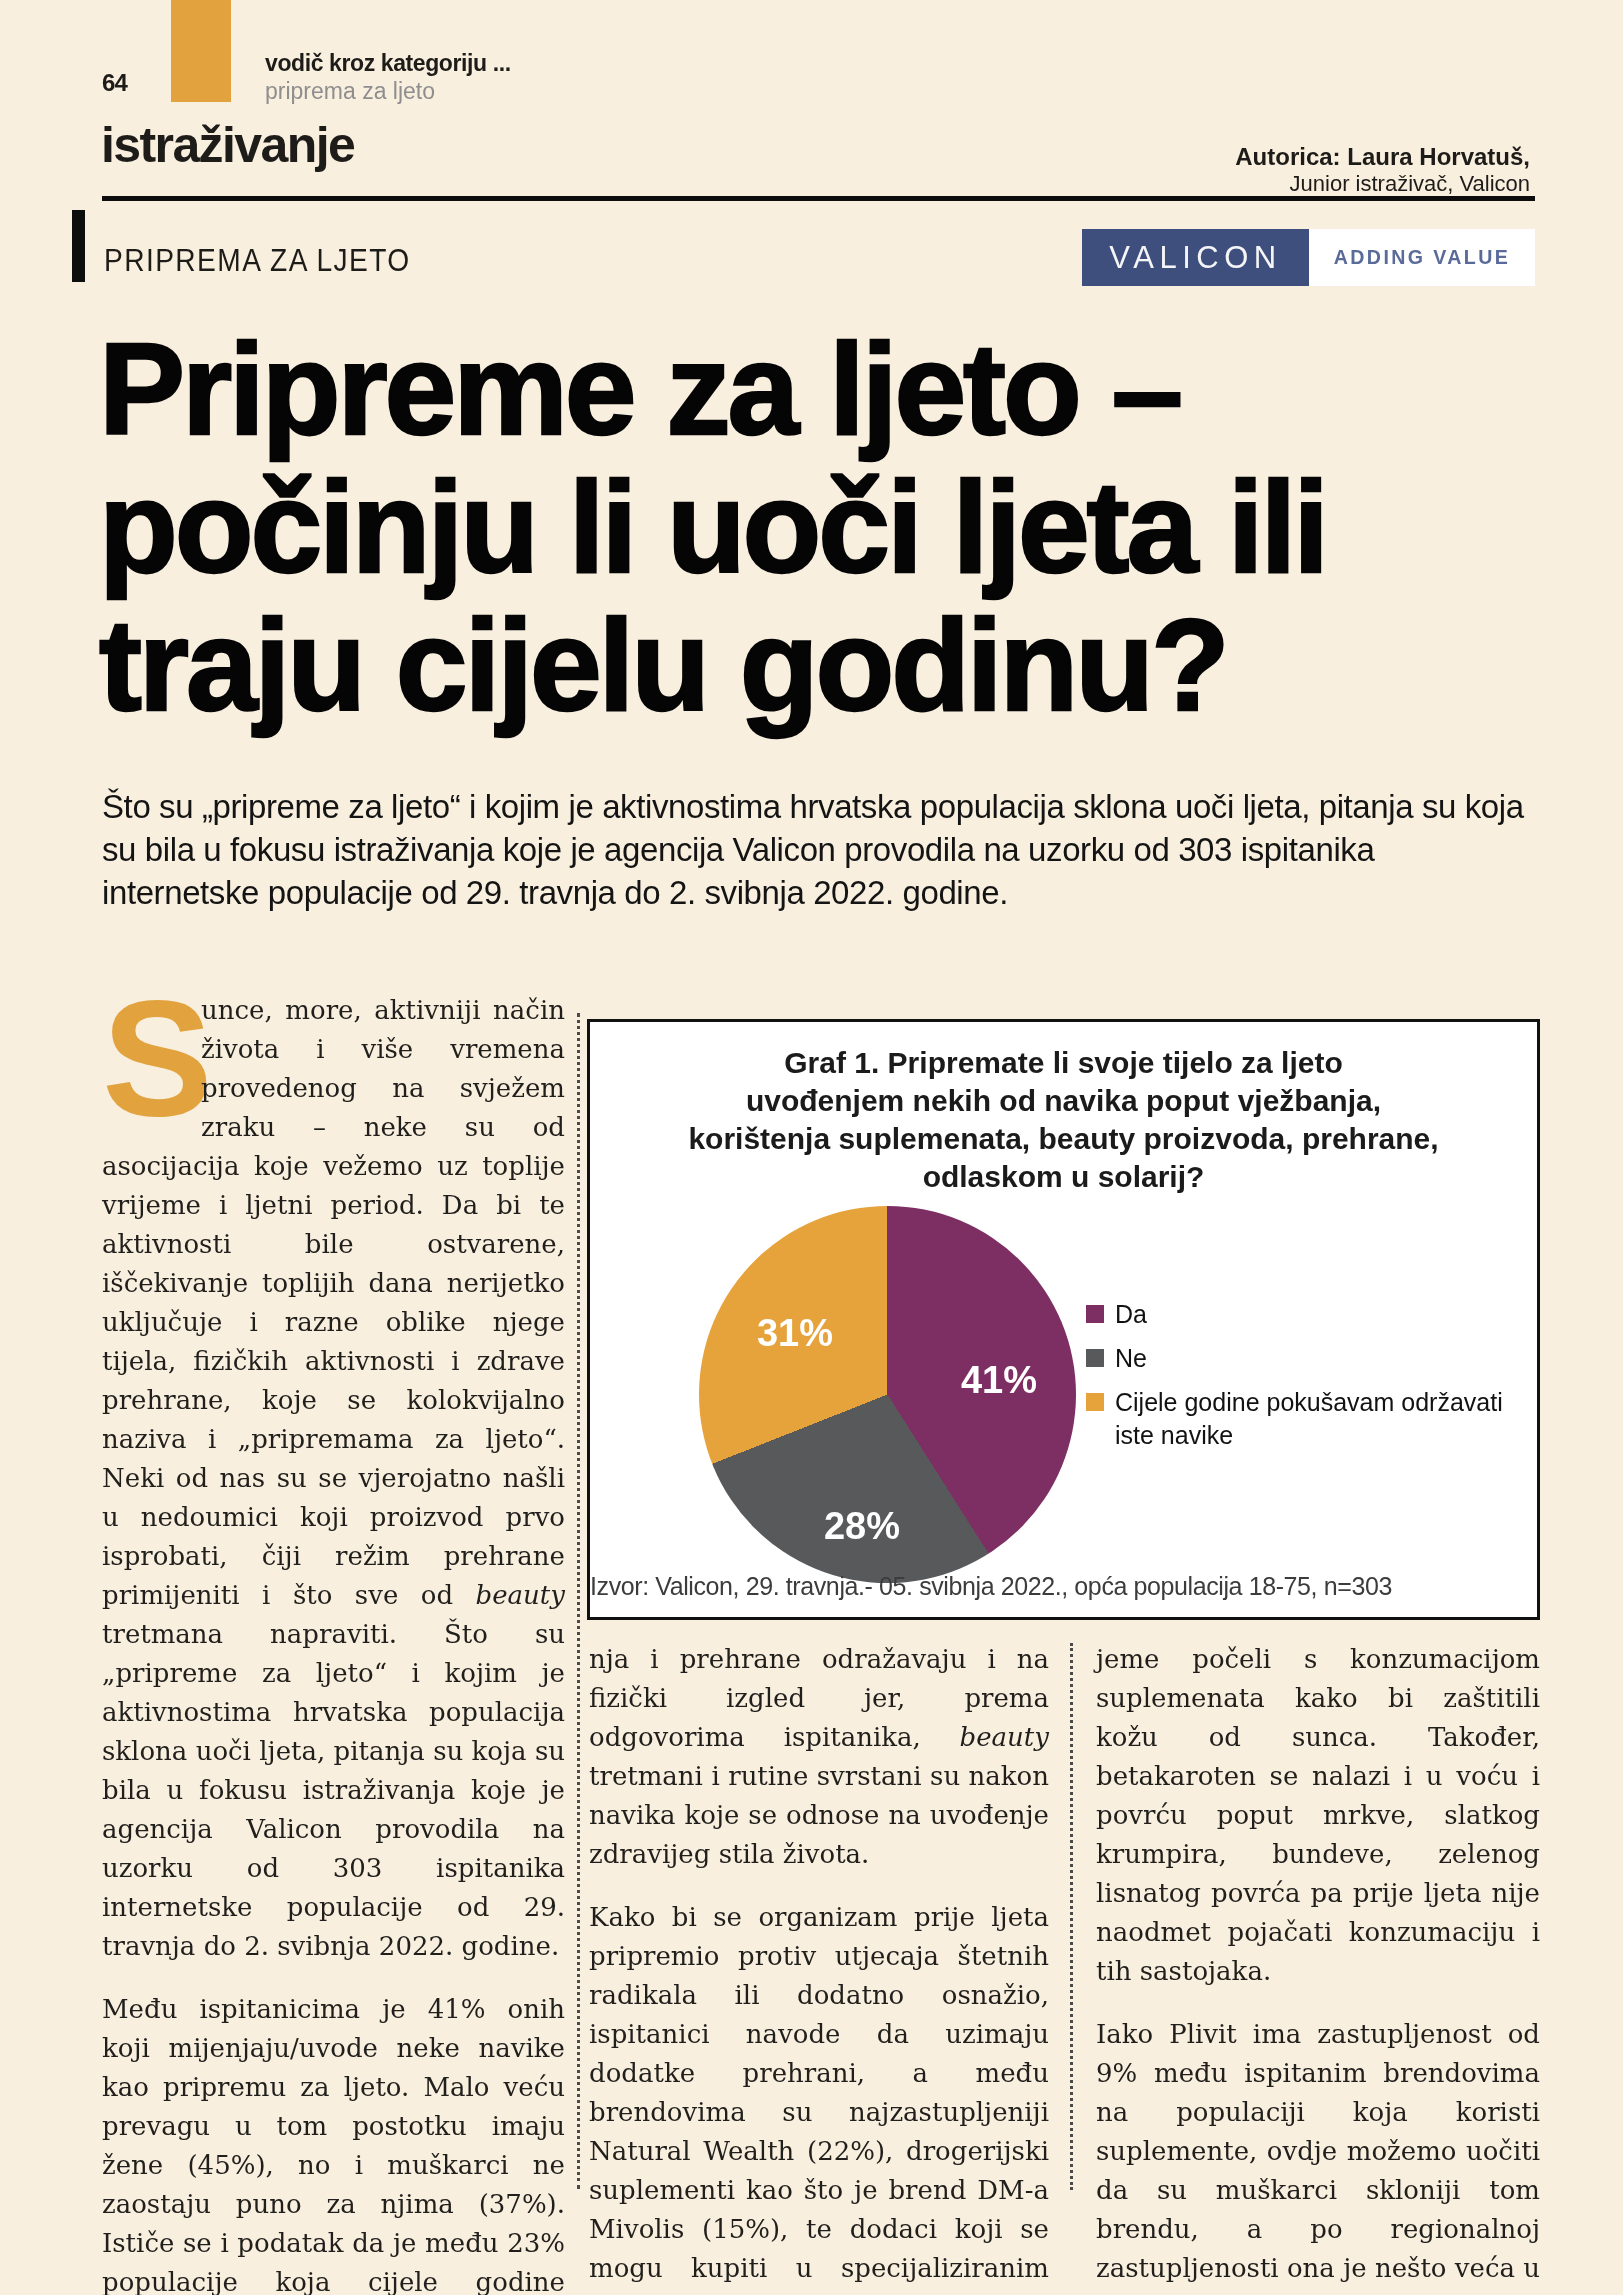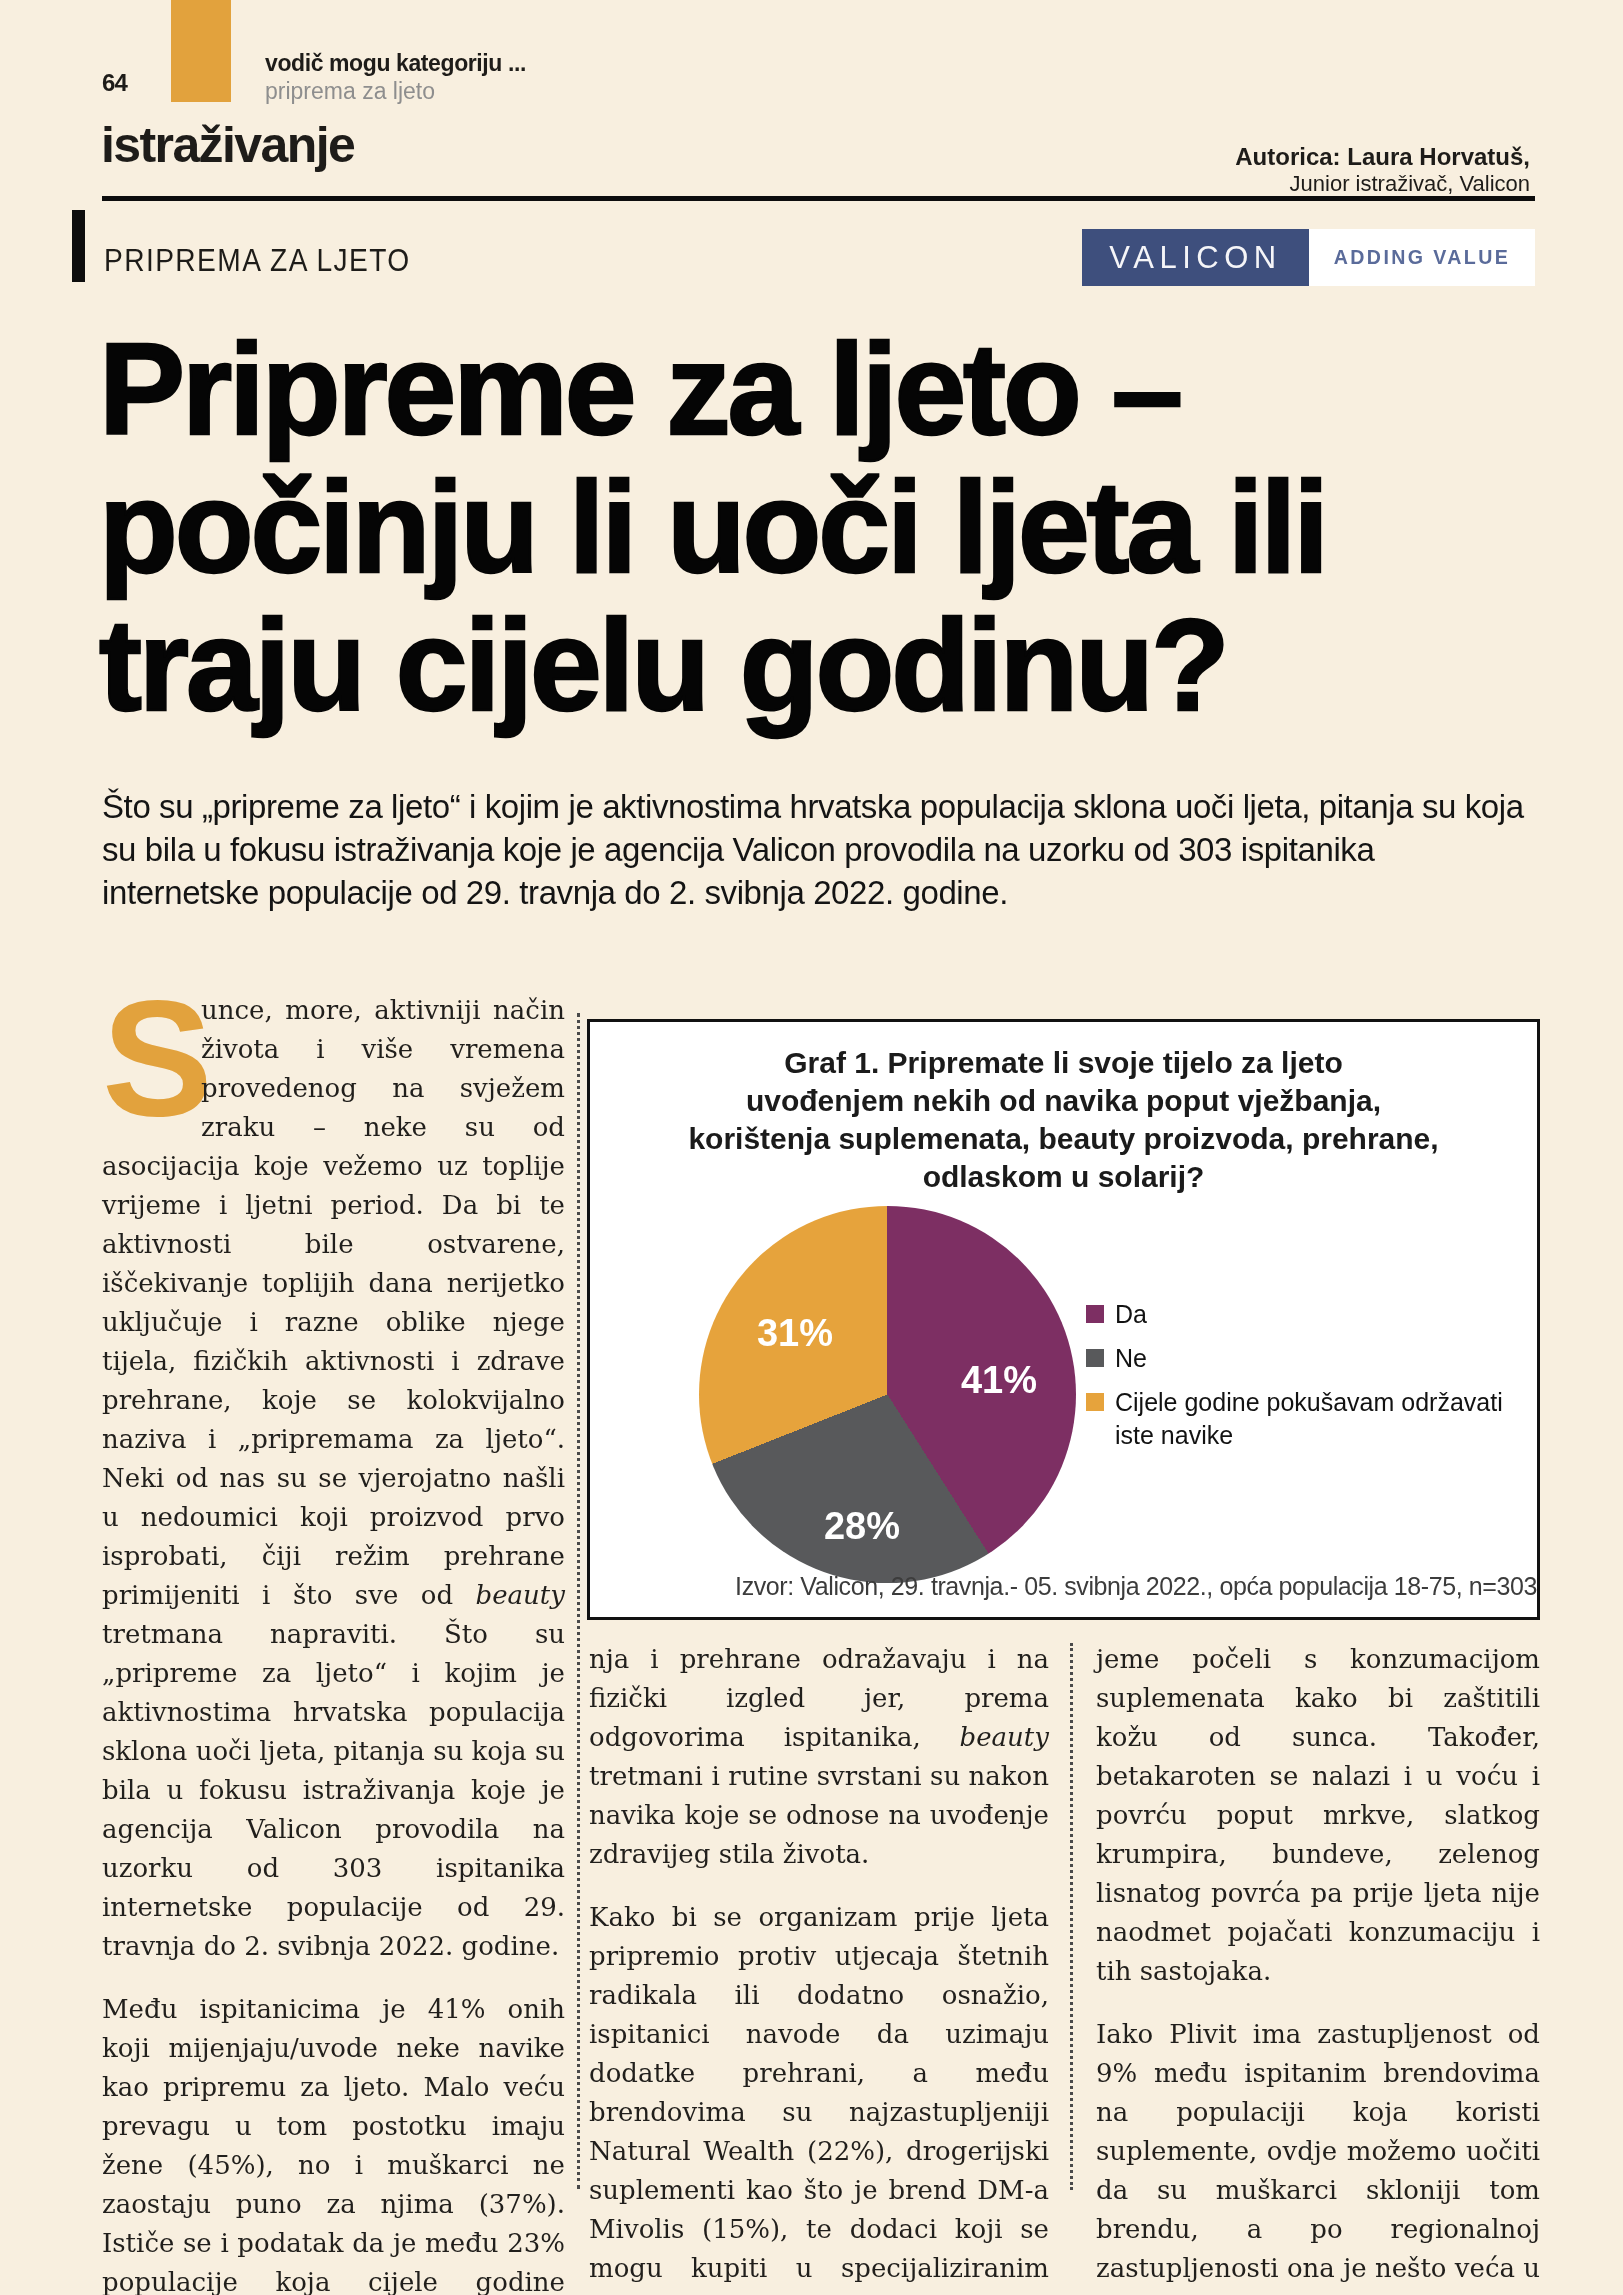--- a/index.html
+++ b/index.html
@@ -48,29 +48,29 @@
   .chart-title{position:absolute;left:0;top:22px;width:100%;text-align:center;font-weight:700;font-size:30px;line-height:38px;color:#1b1b1b;}
   .pie{position:absolute;left:109px;top:184px;width:377px;height:377px;border-radius:50%;}
   .pie-label{position:absolute;transform:translate(-50%,-50%);color:#ffffff;font-weight:700;font-size:38px;}
   .pl-da{left:300px;top:162px;margin-top:12px;}
   .pl-ne{left:163px;top:320px;}
   .pl-cg{left:96px;top:127px;}
   .legend{position:absolute;left:496px;top:276px;width:440px;}
   .legend-item{display:flex;align-items:flex-start;margin-bottom:11px;}
   .swatch{width:18px;height:18px;flex:0 0 18px;margin:7px 11px 0 0;}
   .legend-label{font-size:25px;line-height:33px;color:#121212;}
-  .source{position:absolute;left:0;top:550px;width:100%;text-align:right;font-size:25px;color:#3c3c3c;letter-spacing:-0.4px;}
+  .source{position:absolute;left:0;top:550px;width:100%;text-align:left;font-size:25px;color:#3c3c3c;letter-spacing:-0.4px;}
 </style>
 </head>
 <body>
 
 <div class="abs pagenum">64</div>
 <div class="abs orange-rect" style="background: rgb(226, 162, 61);"></div>
 <div class="abs eyebrow">
-  <div class="b">vodič mogu kategoriju ...</div>
+  <div class="b">vodič kroz kategoriju ...</div>
   <div class="g">priprema za ljeto</div>
 </div>
 <div class="abs section-title">istraživanje</div>
 <div class="abs author">
   <div class="a1">Autorica: Laura Horvatuš,</div>
   <div class="a2">Junior istraživač, Valicon</div>
 </div>
 <div class="abs rule"></div>
 
 <div class="abs kicker-bar"></div>

